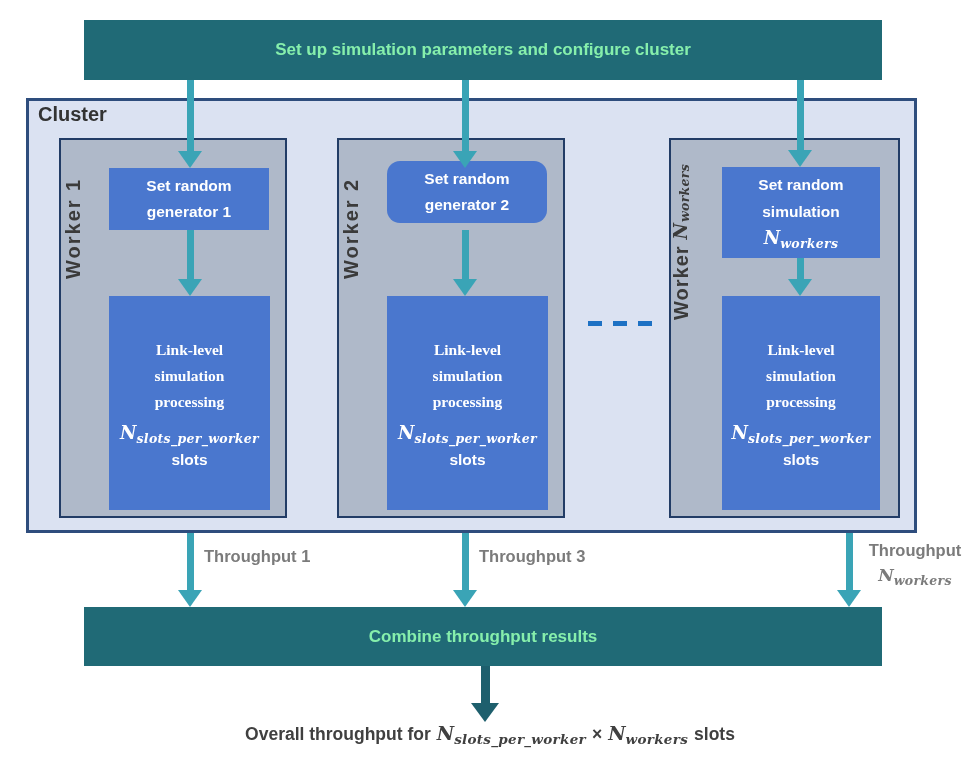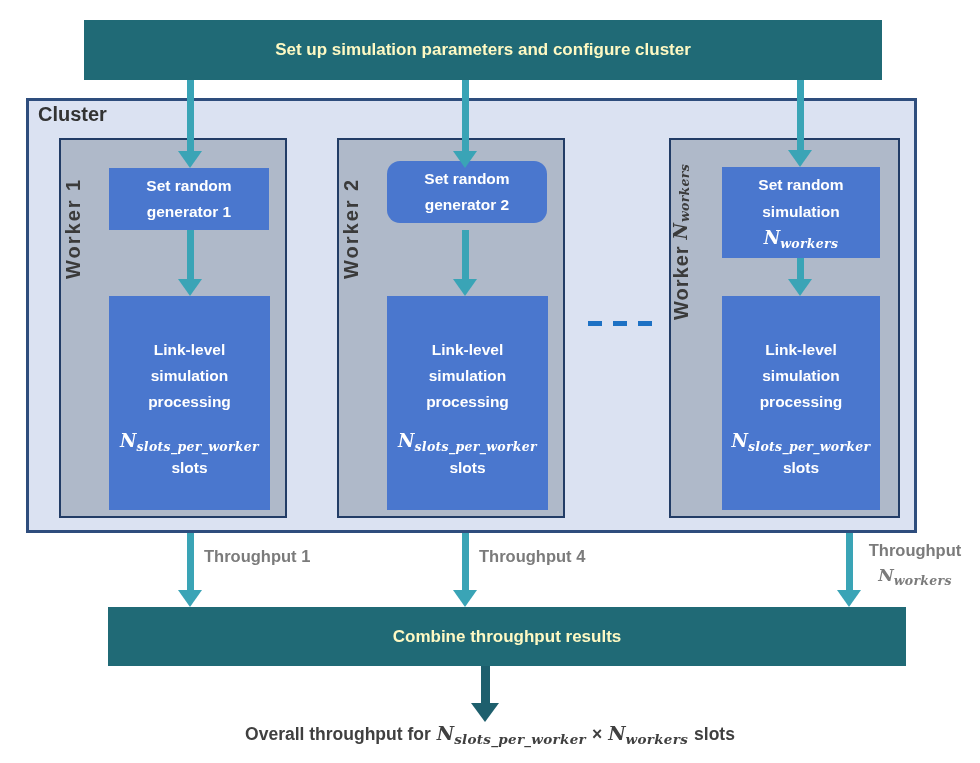--- a/index.html
+++ b/index.html
@@ -12,24 +12,24 @@
     --worker-border:#223c66;
     --blue:#4a77ce;
     --dash:#1d71c4;
     --gray-label:#7b7b7b;
     --dark-text:#404040;
   }
   html,body{margin:0;padding:0;background:#fff;}
   body{font-family:"Liberation Sans",sans-serif;}
   .canvas{position:relative;width:980px;height:763px;background:#ffffff;overflow:hidden;}
 
-  .bar{position:absolute;background:var(--teal);color:#fef9c3;display:flex;align-items:center;justify-content:center;
+  .bar{position:absolute;background:var(--teal);color:#86efac;display:flex;align-items:center;justify-content:center;
        font-weight:bold;font-size:17px;text-align:center;}
   #topbar{left:84px;top:20px;width:798px;height:60px;}
-  #combinebar{left:84px;top:607px;width:798px;height:59px;margin-left:24px;}
+  #combinebar{left:84px;top:607px;width:798px;height:59px;}
 
   .cluster{position:absolute;left:26px;top:98px;width:891px;height:435px;background:var(--cluster-bg);
            border:3px solid var(--cluster-border);box-sizing:border-box;}
   .cluster-label{position:absolute;left:38px;top:103px;font-weight:bold;font-size:20px;color:#333;}
 
   .worker{position:absolute;top:138px;height:380px;background:var(--worker-bg);
           border:2px solid var(--worker-border);box-sizing:border-box;}
   #worker1{left:59px;width:228px;}
   #worker2{left:337px;width:228px;}
   #worker3{left:669px;width:231px;}
@@ -44,21 +44,21 @@
   .bluebox{position:absolute;background:var(--blue);color:#fff;font-weight:bold;font-size:15.5px;
            display:flex;flex-direction:column;align-items:center;justify-content:center;
            text-align:center;line-height:1.7;box-sizing:border-box;}
   #gen1{left:109px;top:168px;width:160px;height:62px;}
   #gen2{left:387px;top:161px;width:160px;height:62px;border-radius:13px;}
   #gen3{left:722px;top:167px;width:158px;height:91px;}
   #link1{left:109px;top:296px;width:161px;height:214px;}
   #link2{left:387px;top:296px;width:161px;height:214px;}
   #link3{left:722px;top:296px;width:158px;height:214px;}
   .wrap-gen{display:block;width:148px;margin:0 auto;}
-  .wrap-link{display:block;width:118px;margin:12px auto;}
+  .wrap-link{display:block;width:118px;margin:4px auto;font-family:Liberation Serif, serif;}
 
   .mvar{font-family:"DejaVu Serif",serif;font-style:italic;font-weight:bold;font-size:18px;}
   .msub{font-family:"DejaVu Serif",serif;font-style:italic;font-weight:bold;font-size:12.5px;
         vertical-align:-4px;letter-spacing:0.3px;}
   .mathline{line-height:1.4;}
 
   .varrow{position:absolute;width:24px;display:flex;flex-direction:column;align-items:center;}
   .varrow .tail{width:7px;flex:1 1 auto;background:var(--arrow);}
   .varrow .head{width:0;height:0;border-left:12px solid transparent;border-right:12px solid transparent;
                 border-top:17px solid var(--arrow);}
@@ -170,21 +170,21 @@
   <div class="varrow" style="left:453px;top:533px;height:74px;">
       <div class="tail"></div>
       <div class="head"></div>
     </div>
   <div class="varrow" style="left:837px;top:533px;height:74px;">
       <div class="tail"></div>
       <div class="head"></div>
     </div>
 
   <div class="tlabel" id="tlabel1">Throughput 1</div>
-  <div class="tlabel" id="tlabel2">Throughput 4</div>
+  <div class="tlabel" id="tlabel2">Throughput 3</div>
   <div class="tlabel" id="tlabel3">
     <div>Throughput</div>
     <div class="mathline"><span class="mvar">N</span><sub class="msub">workers</sub></div>
   </div>
 
   <div class="bar" id="combinebar">
     <span>Combine throughput results</span>
   </div>
 
   <div class="varrow dark" style="left:471px;top:666px;height:56px;">

